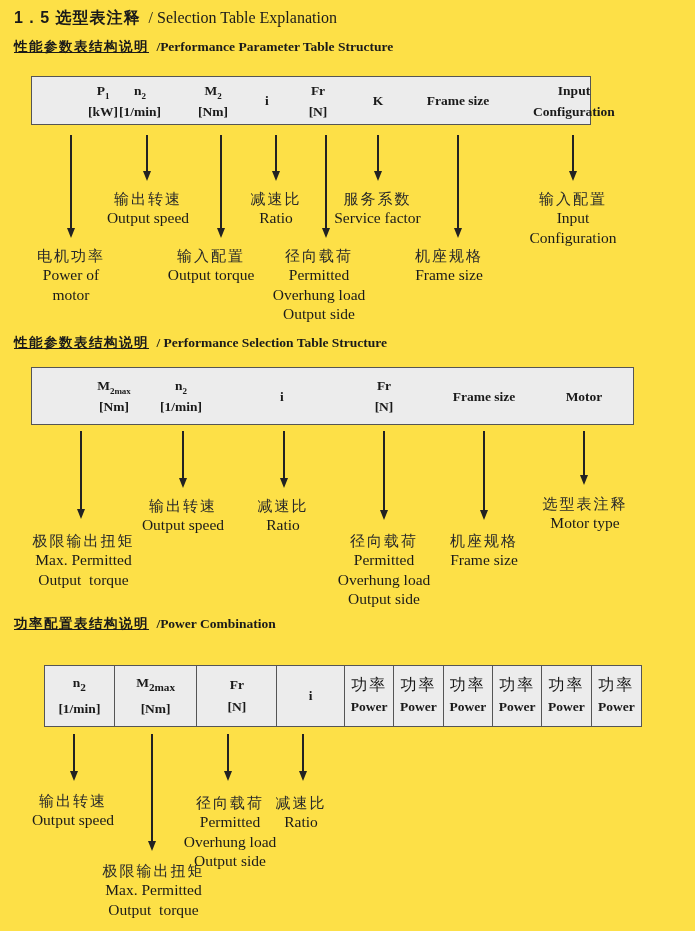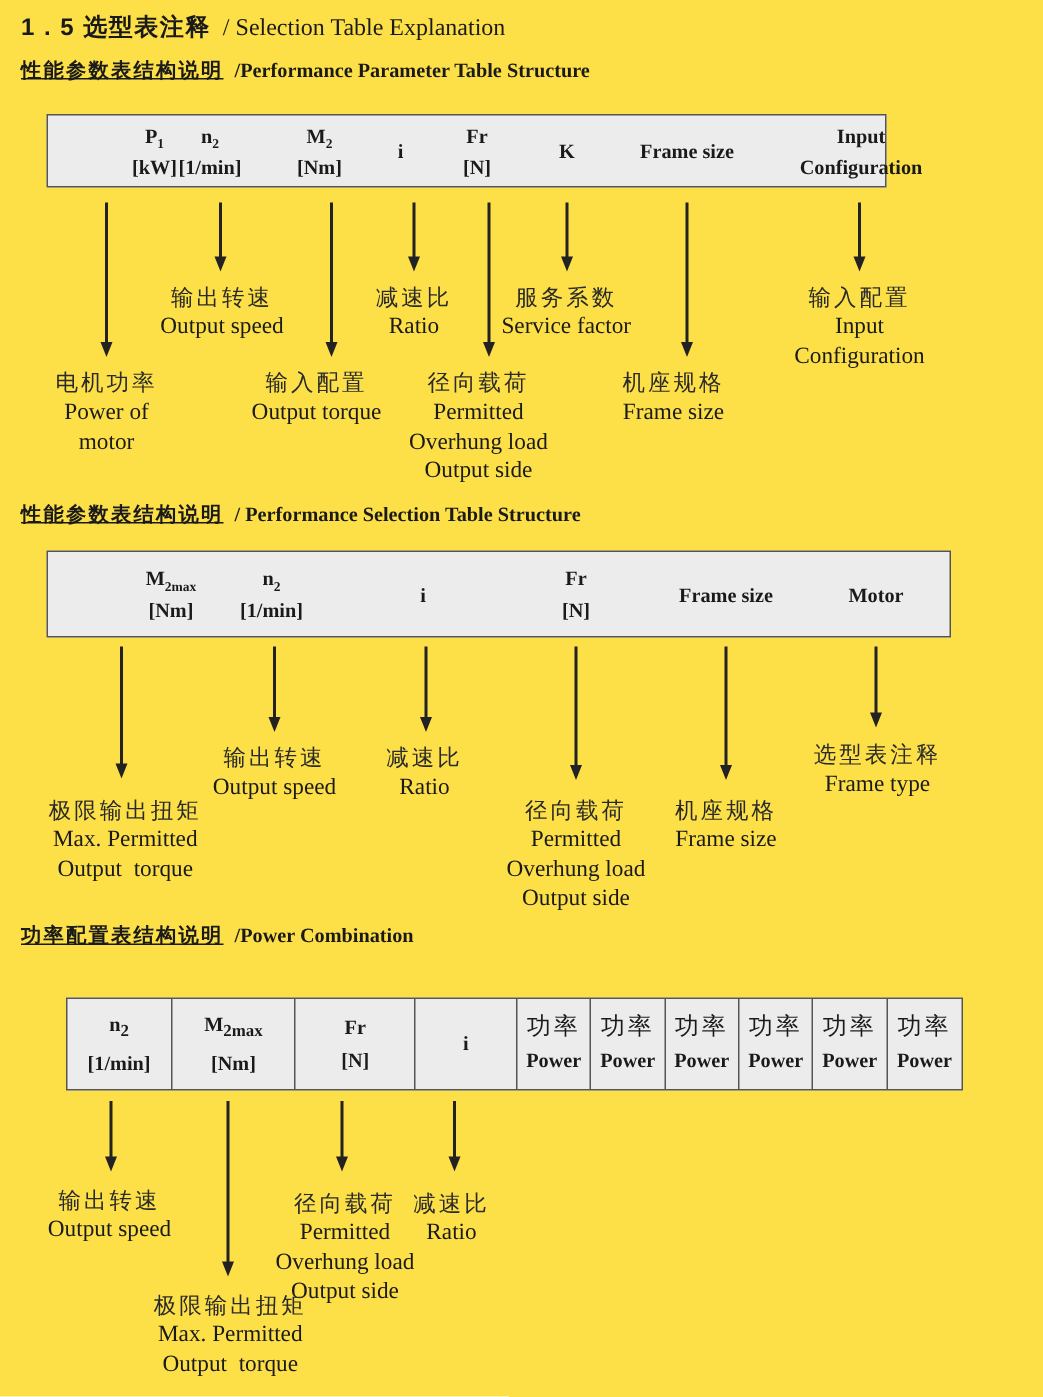--- a/index.html
+++ b/index.html
@@ -181,21 +181,21 @@
   <div class="lbl" style="left:128px;top:496px;width:110px;">
     <div class="cn">输出转速</div>
     <div class="en">Output speed</div>
   </div>
   <div class="lbl" style="left:243px;top:496px;width:80px;">
     <div class="cn">减速比</div>
     <div class="en">Ratio</div>
   </div>
   <div class="lbl" style="left:530px;top:494px;width:110px;">
     <div class="cn">选型表注释</div>
-    <div class="en">Frame type</div>
+    <div class="en">Motor type</div>
   </div>
   <div class="lbl" style="left:26px;top:531px;width:115px;">
     <div class="cn">极限输出扭矩</div>
     <div class="en">Max. Permitted</div>
     <div class="en">Output  torque</div>
   </div>
   <div class="lbl" style="left:324px;top:531px;width:120px;">
     <div class="cn">径向载荷</div>
     <div class="en">Permitted</div>
     <div class="en">Overhung load</div>

